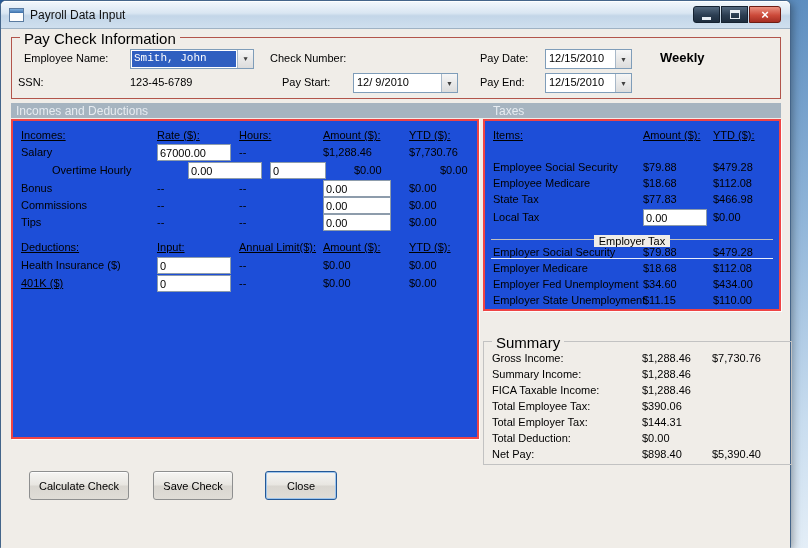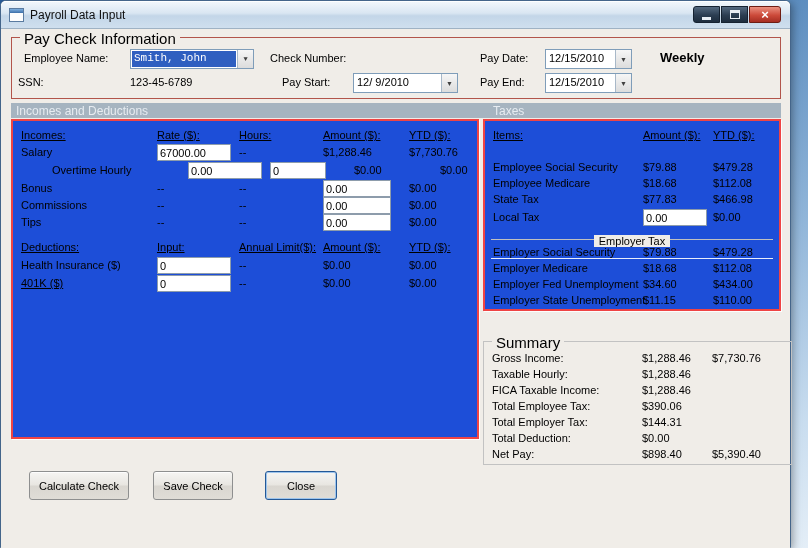--- a/index.html
+++ b/index.html
@@ -261,21 +261,21 @@
     </div>
 
     <div class="groupbox" style="left:482px; top:286px; width:309px; height:124px;margin-top:26px;">
       <span class="legend">Summary</span>
       <div class="r" style="top:10px;">
         <span class="cl tc1">Gross Income:</span>
         <span class="cl tc2">$1,288.46</span>
         <span class="cl tc3">$7,730.76</span>
       </div>
       <div class="r" style="top:26px;">
-        <span class="cl tc1">Taxable Hourly:</span>
+        <span class="cl tc1">Summary Income:</span>
         <span class="cl tc2">$1,288.46</span>
         <span class="cl tc3"></span>
       </div>
       <div class="r" style="top:42px;">
         <span class="cl tc1">FICA Taxable Income:</span>
         <span class="cl tc2">$1,288.46</span>
         <span class="cl tc3"></span>
       </div>
       <div class="r" style="top:58px;">
         <span class="cl tc1">Total Employee Tax:</span>

